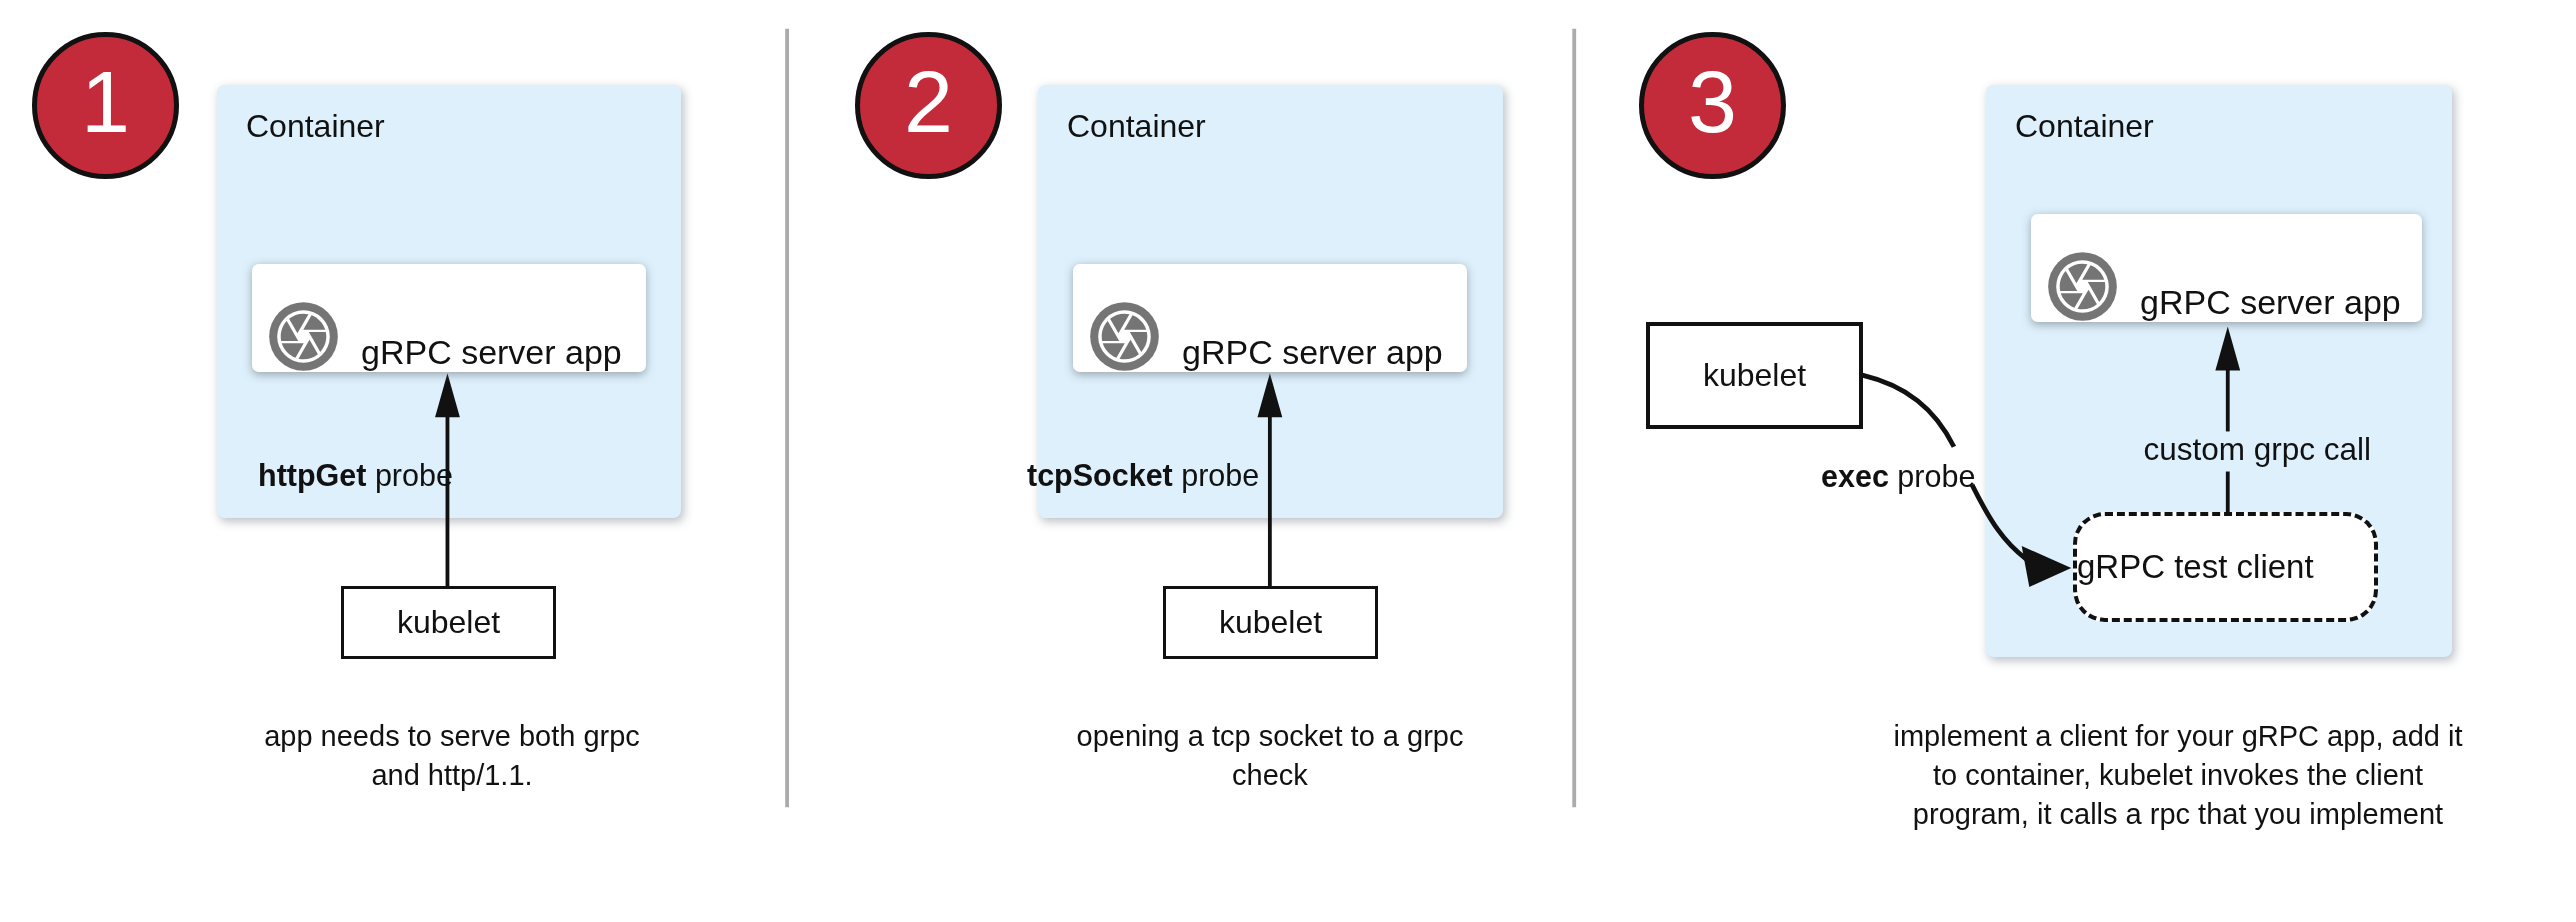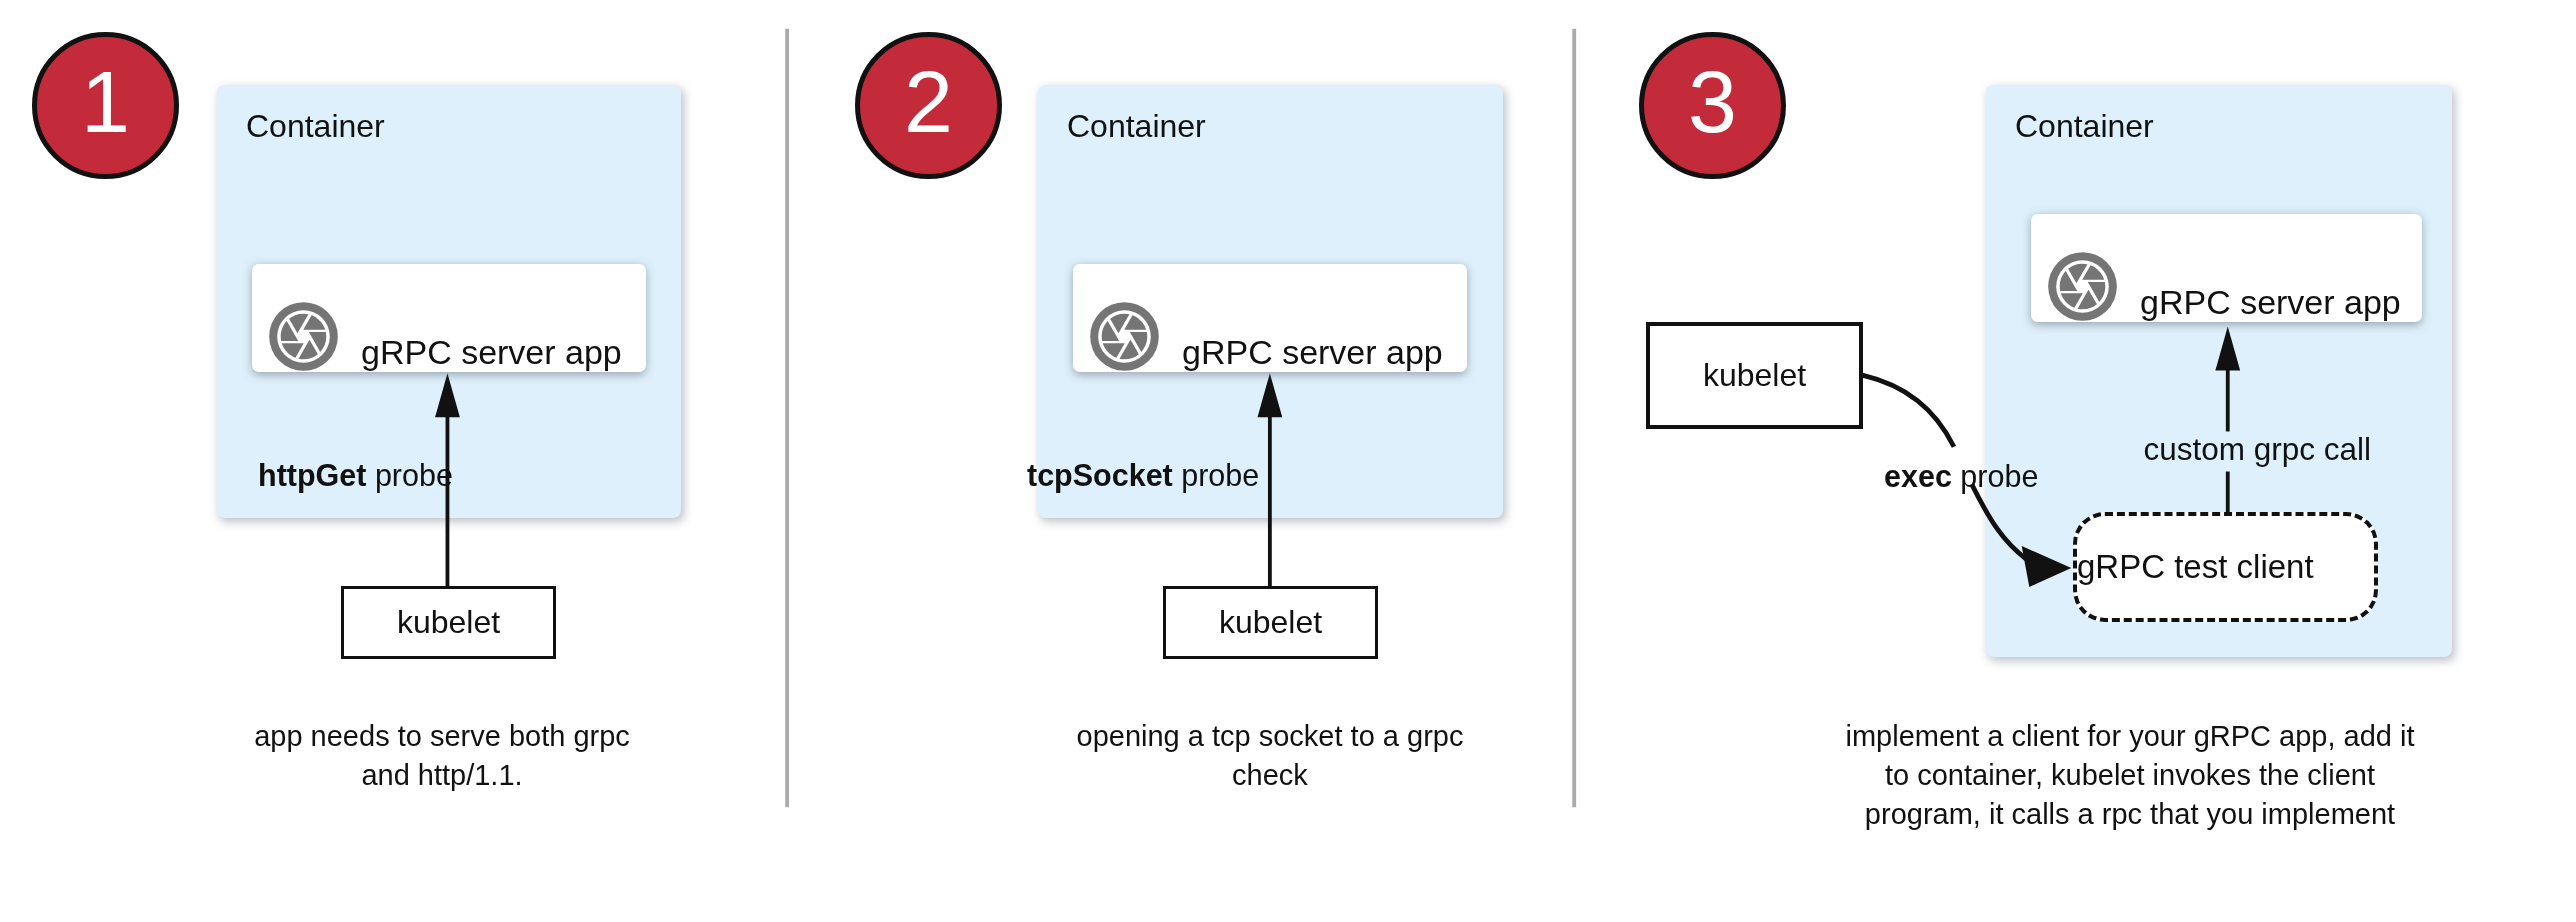--- a/index.html
+++ b/index.html
@@ -97,21 +97,21 @@
   </div>
 
   <div class="probe-label" style="left:258px;top:458px;width:382px;">
     <b>httpGet</b><span> probe</span>
   </div>
 
   <div class="kubelet-box thin" style="left:341px;top:586px;width:215px;height:73px;">
     <span>kubelet</span>
   </div>
 
-  <div class="caption" style="left:156px;top:717px;width:572px;">
+  <div class="caption" style="left:166px;top:717px;width:572px;">
     <div>app needs to serve both grpc</div>
     <div>and http/1.1.</div>
   </div>
 
   <div class="badge" style="left:855px;top:31.5px;">
     <span>2</span>
   </div>
 
   <div class="container-box" style="left:1038px;top:85px;width:465px;height:433px;">
     <div class="container-label">Container</div>
@@ -157,30 +157,30 @@
         <path class="ic-g" d="M9.4 10.5l4.77-8.26C13.47 2.09 12.75 2 12 2c-2.4 0-4.6.85-6.32 2.25l3.66 6.35.06-.1zM21.54 9c-.92-2.92-3.15-5.26-6-6.34L11.88 9h9.66zm.26 1h-7.49l.29.5 4.76 8.25C21 16.97 22 14.61 22 12c0-.69-.07-1.35-.2-2zM8.54 12l-3.9-6.75C3.01 7.03 2 9.39 2 12c0 .69.07 1.35.2 2h7.49l-1.15-2zm-6.08 3c.92 2.92 3.15 5.26 6 6.34L12.12 15H2.46zm11.27 0l-3.9 6.76c.7.15 1.42.24 2.17.24 2.4 0 4.6-.85 6.32-2.25l-3.66-6.35-.93 1.6z"></path>
       </g>
     </svg>
     <span class="app-label">gRPC server app</span>
   </div>
 
   <div class="kubelet-box" style="left:1646px;top:322px;width:217px;height:107px;">
     <span>kubelet</span>
   </div>
 
-  <div class="probe-label" style="left:1884px;top:459px;width:286px;">
+  <div class="probe-label" style="left:1821px;top:459px;width:286px;">
     <b>exec</b><span> probe</span>
   </div>
 
   <div class="free-label" style="left:2085px;top:431px;width:286px;">custom grpc call</div>
 
   <div class="dashed-box" style="left:2073px;top:512px;width:305px;height:110px;">
     <span>gRPC test client</span>
   </div>
 
-  <div class="caption" style="left:1844px;top:717px;width:572px;">
+  <div class="caption" style="left:1892px;top:717px;width:572px;">
     <div>implement a client for your gRPC app, add it</div>
     <div>to container, kubelet invokes the client</div>
     <div>program, it calls a rpc that you implement</div>
   </div>
 
 </div>
 
 
 </body></html>

